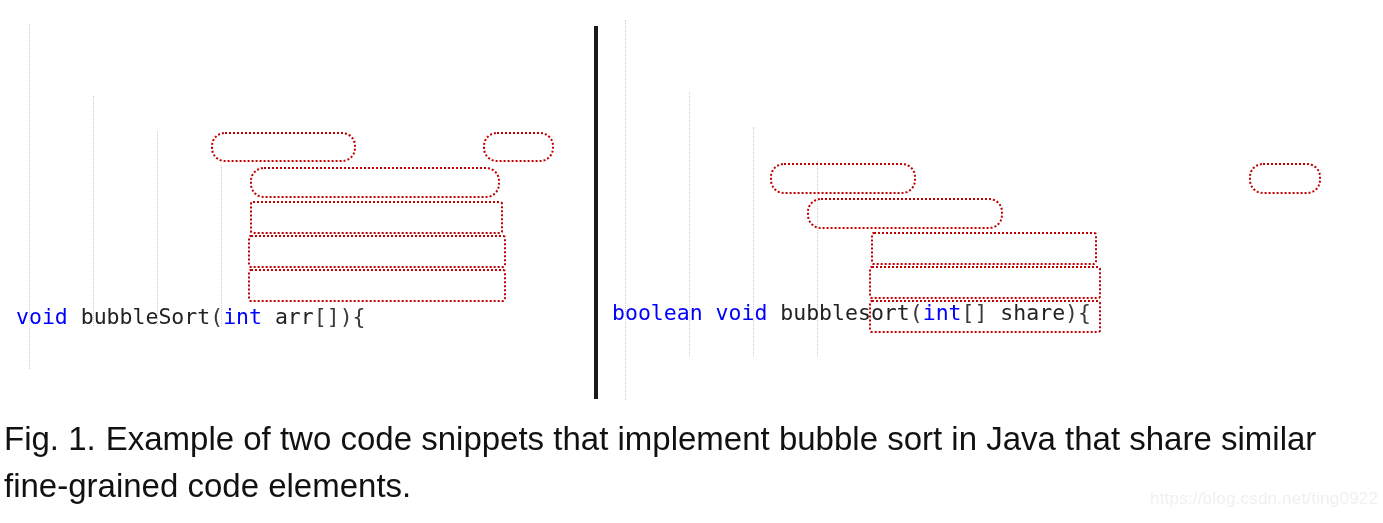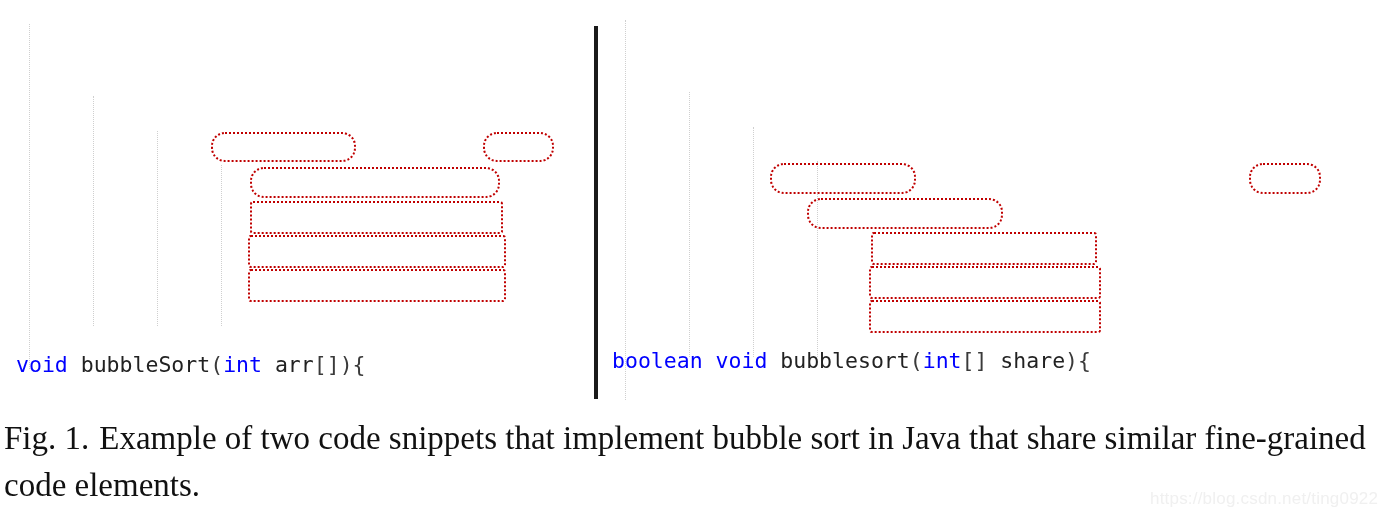--- a/index.html
+++ b/index.html
@@ -31,21 +31,21 @@
   #pane-right{ left:612px; top:20px; }
 
   
   #divider{
     position:absolute;
     left:594px; top:26px;
     width:4px; height:373px;
     background:#1a1a1a;
   }
 
-  .code-line{ position:relative; height:34.5px;margin-top:48px; }
+  .code-line{ position:relative; height:34.5px; }
 
   
   .guide{
     position:absolute;
     width:1px;
     border-left:1px dotted #cfcfcf;
   }
 
   
   .kw   { color:#0000ff; }            
@@ -62,21 +62,21 @@
     pointer-events:none;
     box-sizing:border-box;
   }
   .hl.round{ border-radius:14px; }
 
   
   #caption{
     position:absolute;
     left:4px; top:415px;
     width:1370px;
-    font-family:Liberation Serif, serif;
+    font-family:Liberation Sans, sans-serif;
     font-size:33px;
     line-height:47px;
     color:#111111;
   }
   #caption .lead{ margin-right:10px; }
 
   #watermark{
     position:absolute;
     left:1150px; top:489px;
     font-family:"Liberation Sans",sans-serif;

